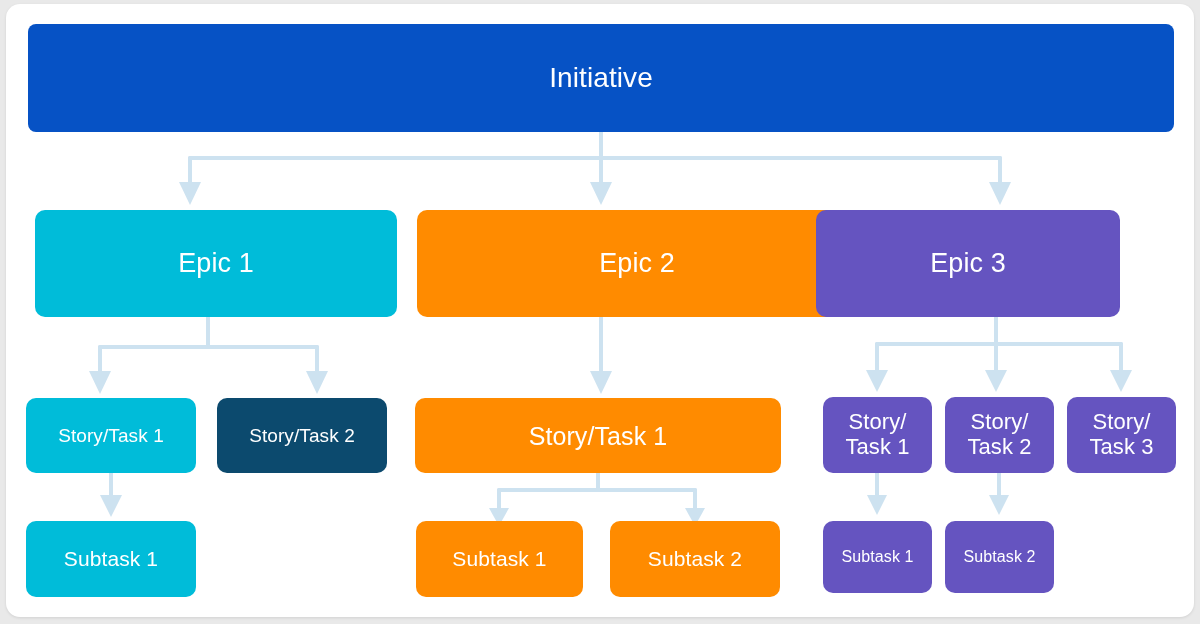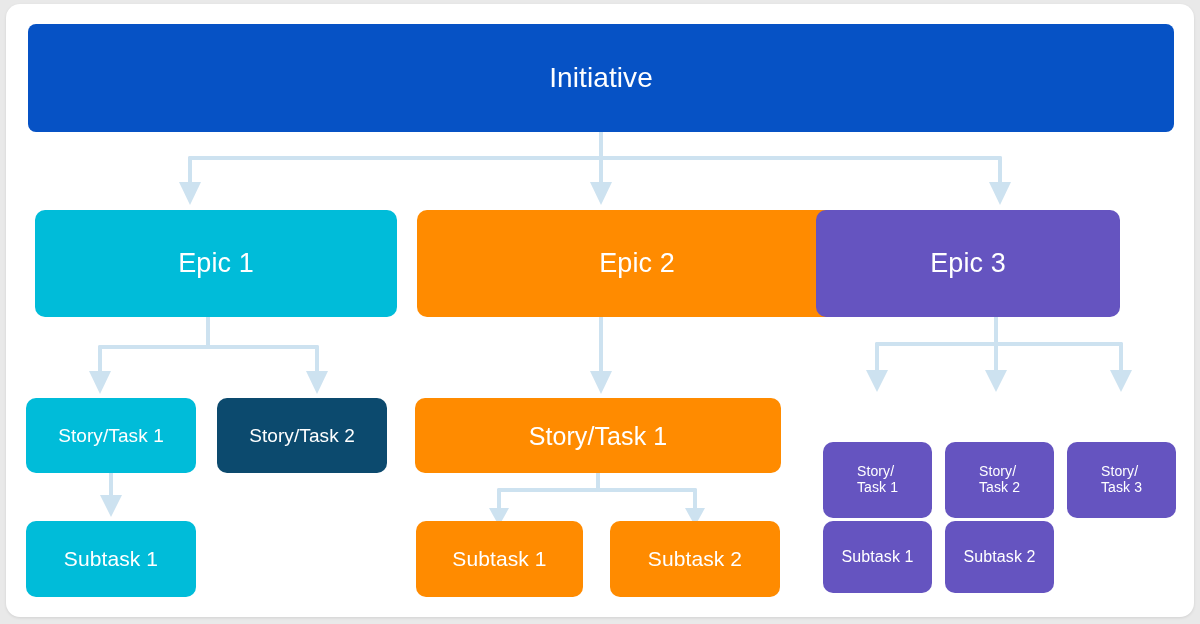--- a/index.html
+++ b/index.html
@@ -39,35 +39,36 @@
     width: 1200px;
     height: 624px;
   }
 
   
   .node {
     position: absolute;
     display: flex;
     align-items: center;
     justify-content: center;
+    text-align: center;
     color: #ffffff;
     border-radius: 10px;
     box-sizing: border-box;
     line-height: 1.12;
     white-space: pre-line;
     letter-spacing: 0.1px;
   }
 
   .node.initiative { border-radius: 8px; }
 
   .lvl-initiative { font-size: 28px; }
   .lvl-epic       { font-size: 27px; }
   .lvl-story-lg   { font-size: 25px; }
   .lvl-story-md   { font-size: 19px; }
-  .lvl-story-sm   { font-size: 14px; margin-top: 45px; }
+  .lvl-story-sm   { font-size: 22px; }
   .lvl-sub-md     { font-size: 21px; }
   .lvl-sub-sm     { font-size: 16px; }
 </style>
 </head>
 <body>
 
 <div id="diagram-root">
 
   <div class="canvas-card"></div>
 

